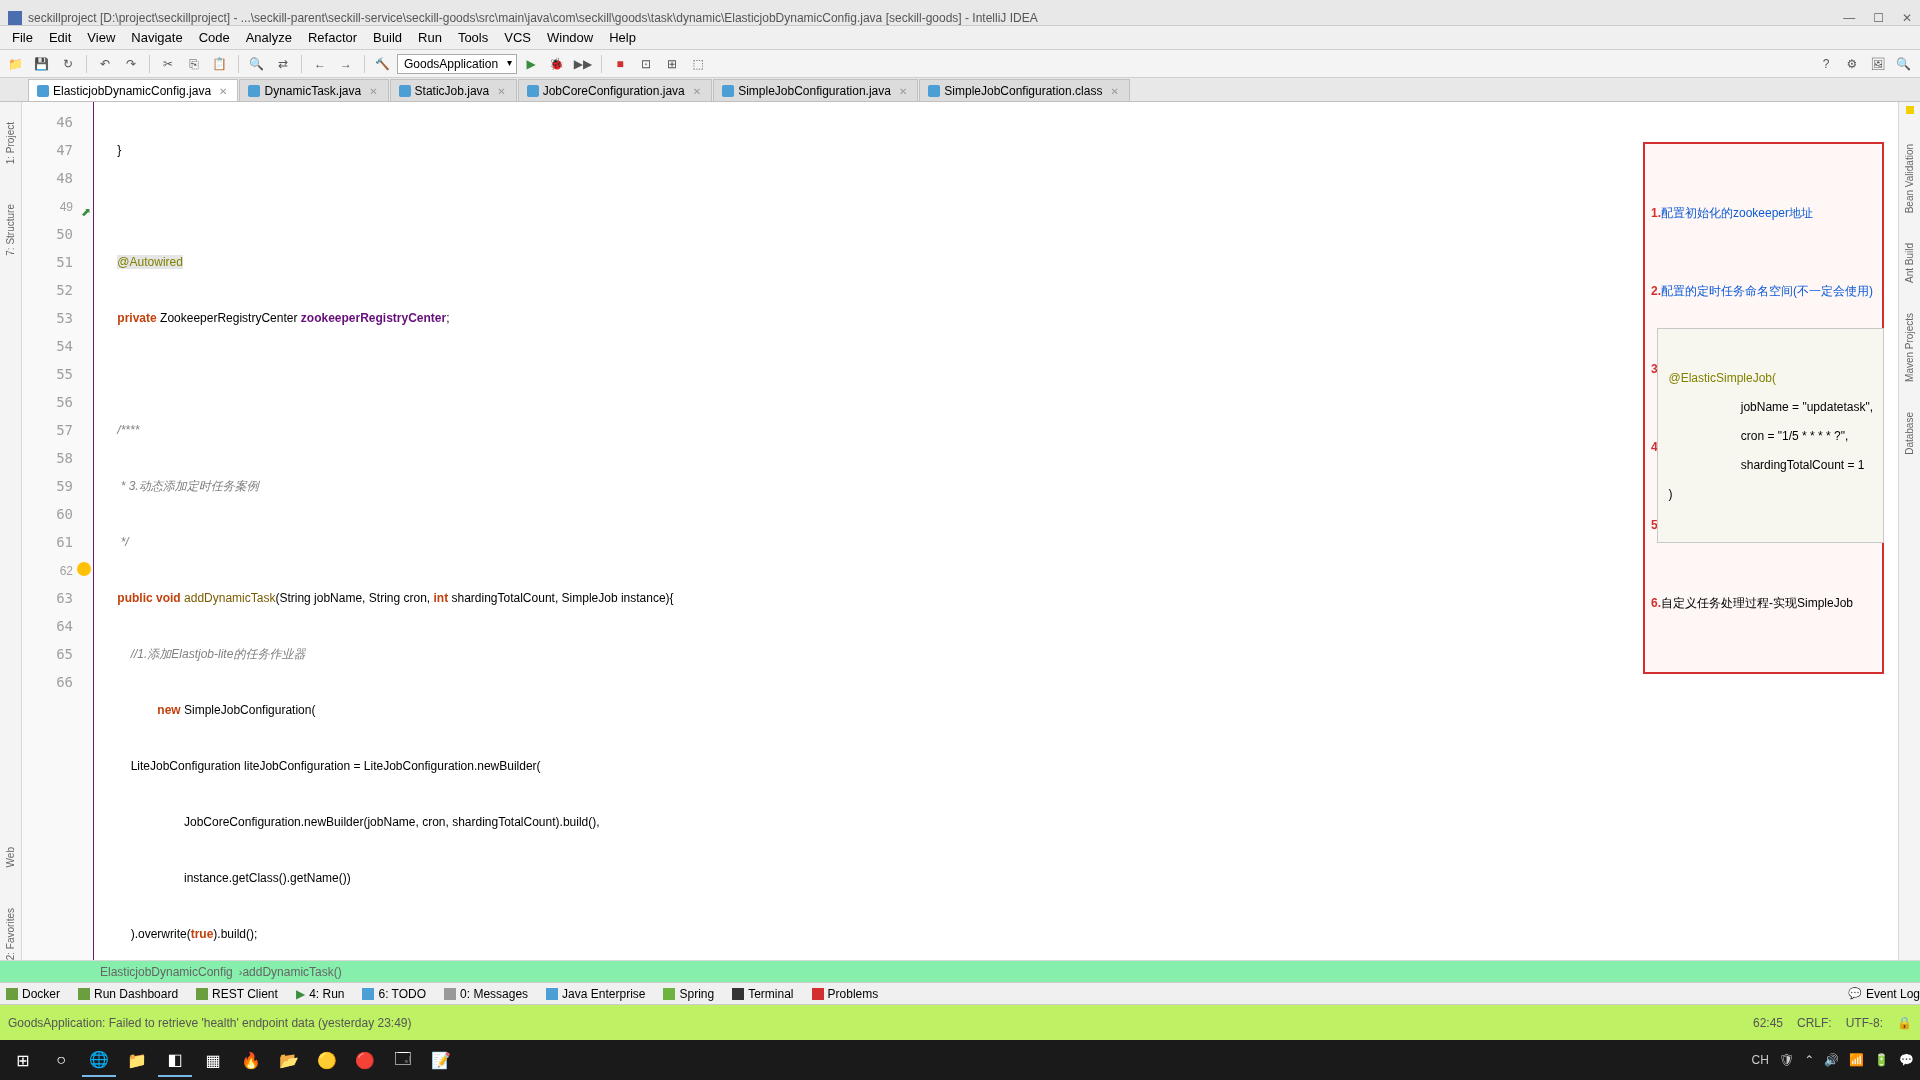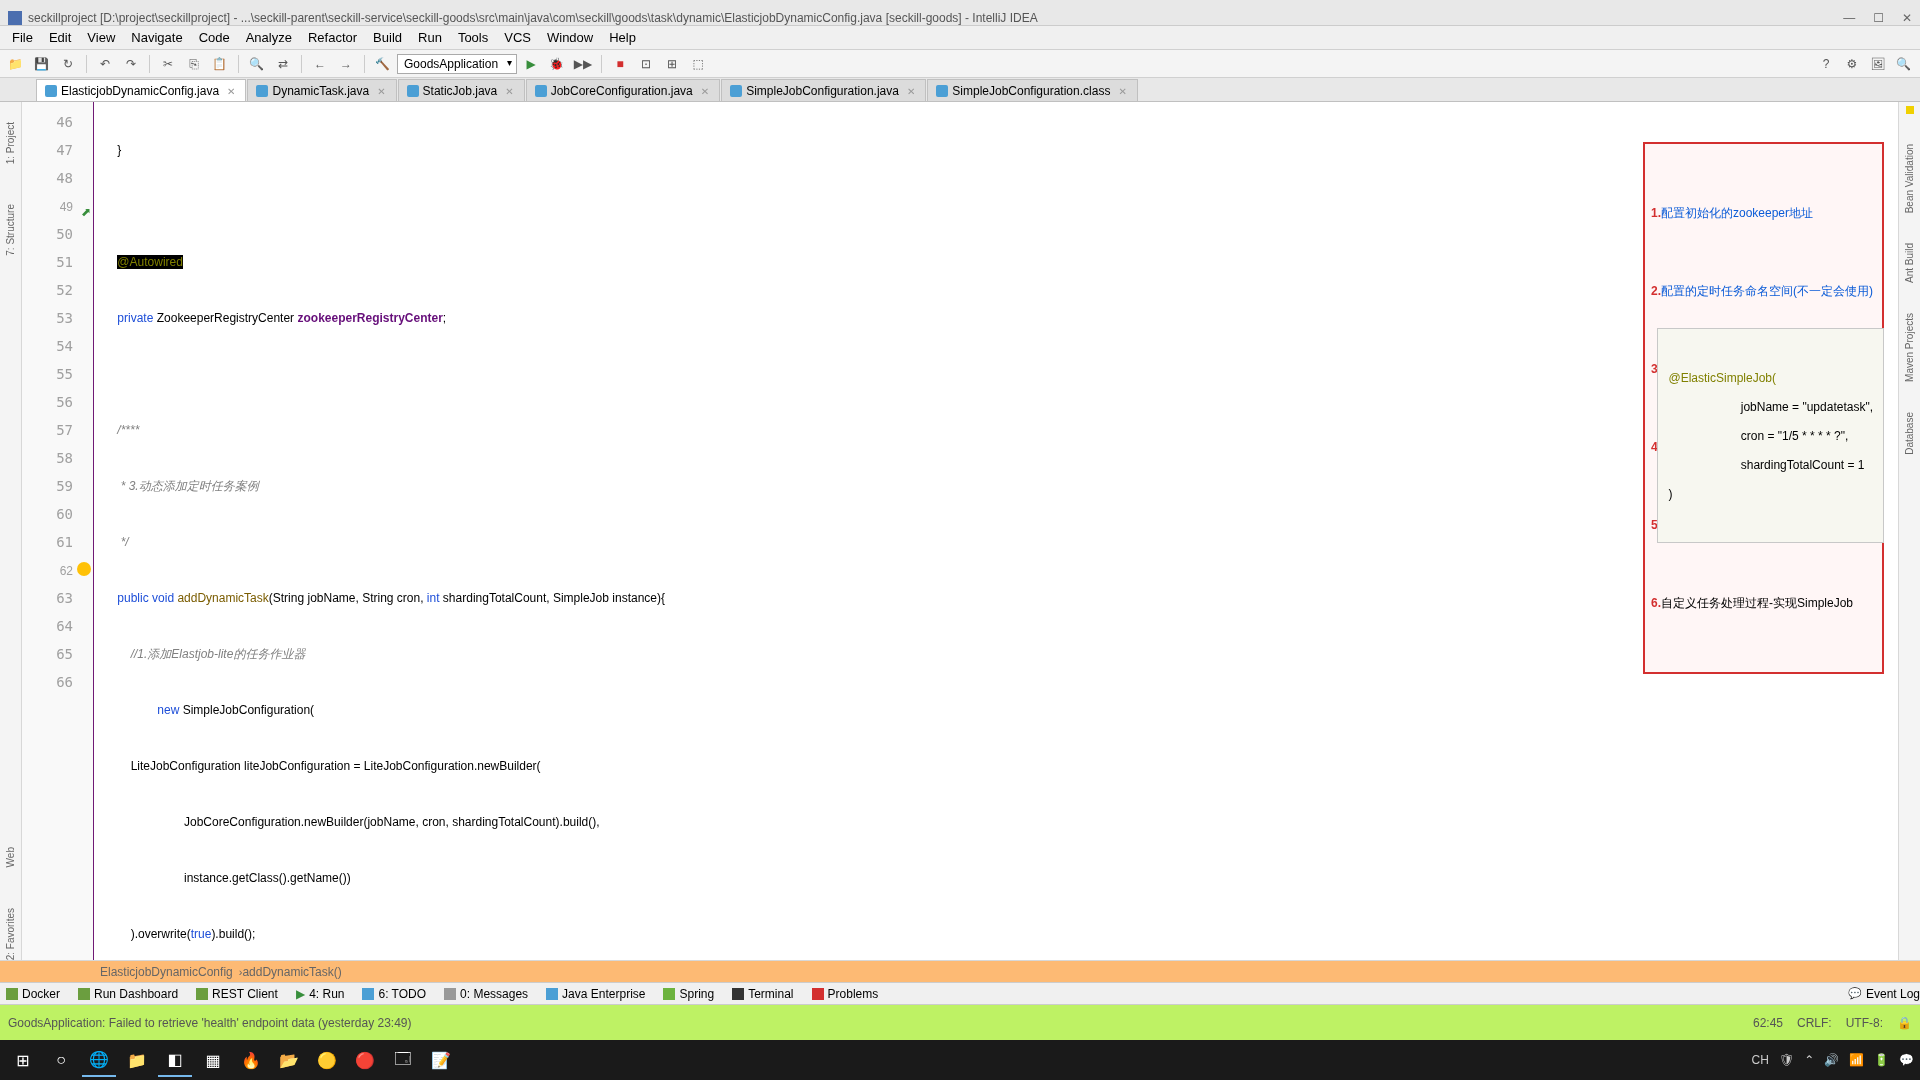--- a/index.html
+++ b/index.html
@@ -10,61 +10,61 @@
 .menubar{height:24px;background:#f0f0f0;display:flex;align-items:center;padding:0 4px;border-bottom:1px solid #d0d0d0}
 .menu-item{padding:2px 8px;font-size:13px;cursor:pointer}
 .toolbar{height:28px;background:#f4f4f4;display:flex;align-items:center;padding:0 4px;gap:2px;border-bottom:1px solid #d0d0d0}
 .tool-btn{width:24px;height:22px;display:flex;align-items:center;justify-content:center;cursor:pointer;color:#555}
 .tool-sep{width:1px;height:18px;background:#ccc;margin:0 4px}
 .run-config{height:20px;border:1px solid #aaa;padding:0 18px 0 6px;display:flex;align-items:center;font-size:11px;background:#fff;position:relative}
 .run-config::after{content:'▾';position:absolute;right:4px;top:2px;font-size:10px}
 .play-btn{color:#388e3c}
 .debug-btn{color:#388e3c}
 .stop-btn{color:#d32f2f}
-.tabbar{height:24px;background:#e8e8e8;display:flex;align-items:flex-end;padding-left:36px;border-bottom:1px solid #c0c0c0}
+.tabbar{height:24px;background:#e8e8e8;display:flex;align-items:flex-end;padding-left:28px;border-bottom:1px solid #c0c0c0}
 .tab{padding:4px 10px 3px 8px;background:#dcdcdc;border:1px solid #c0c0c0;border-bottom:none;margin-right:1px;display:flex;align-items:center;gap:4px;font-size:11px;cursor:pointer}
 .tab.active{background:#fff}
 .tab-icon{width:12px;height:12px;background:#4b9fd5;border-radius:2px}
 .tab-close{color:#999;margin-left:4px;font-size:10px}
 .main{flex:1;display:flex;position:relative;overflow:hidden}
 .left-gutter{width:22px;background:#f4f4f4;border-right:1px solid #d8d8d8;display:flex;flex-direction:column;align-items:center;padding-top:20px;gap:40px}
 .gutter-label{writing-mode:vertical-rl;transform:rotate(180deg);font-size:10px;color:#666;cursor:pointer}
 .right-gutter{width:22px;background:#f4f4f4;border-left:1px solid #d8d8d8;display:flex;flex-direction:column;align-items:center;padding-top:4px;gap:30px}
 .right-marker{width:8px;height:8px;background:#f0d000}
 .editor-wrap{flex:1;display:flex;position:relative;background:#fff}
 .gutter{width:72px;background:#f9f9f9;border-right:1px solid #701a75;padding-top:6px}
 .line-no{height:28px;text-align:right;padding-right:20px;color:#a0a0a0;font-family:"DejaVu Sans Mono",Consolas,monospace;font-size:14px;line-height:28px;position:relative}
 .gutter-icon{position:absolute;right:2px;top:6px;width:14px;height:14px}
 .bulb{background:#ffc107;border-radius:50%}
 .impl{color:#388e3c;font-size:12px}
 .code-area{flex:1;padding:6px 0 0 10px;font-family:"DejaVu Sans Mono",Consolas,monospace;font-size:15px;line-height:28px;position:relative;white-space:pre}
 .code-line{height:28px}
-.k{color:#1d4ed8;font-weight:normal}
+.k{color:#c2410c;font-weight:bold}
 .anno{color:#808000}
 .cmt{color:#808080;font-style:italic}
 .fn{color:#7a5c00}
 .id{color:#660e7a;font-weight:bold}
 @keyframes blink{50%{opacity:0}}
 .overlay1{position:absolute;right:14px;top:40px;border:2px solid #d32f2f;background:#fff6f6;padding:4px 6px;font-family:"Microsoft YaHei",sans-serif;font-size:15px;line-height:26px}
 .overlay1 a{color:#0b5bd7;}
 .overlay1 .num{color:#d32f2f;font-weight:bold}
 .overlay2{position:absolute;right:14px;top:226px;border:1px solid #c8c8c8;background:#f7f7f0;padding:6px 10px;font-family:"DejaVu Sans Mono",Consolas,monospace;font-size:15px;line-height:28px}
-.breadcrumb{height:22px;background:#fdba74;border-top:1px solid #d8d8d8;display:flex;align-items:center;padding:0 100px;font-size:11px;color:#666}
+.breadcrumb{height:22px;background:#86efac;border-top:1px solid #d8d8d8;display:flex;align-items:center;padding:0 100px;font-size:11px;color:#666}
 .breadcrumb span{margin-right:6px}
 .bottom-tools{height:22px;background:#f0f0f0;border-top:1px solid #ccc;display:flex;align-items:center;padding:0 0;gap:6px}
 .btool{display:flex;align-items:center;gap:4px;padding:0 6px;font-size:11px;cursor:pointer}
 .btool-icon{width:12px;height:12px;background:#6b9e3f}
 .event-log{margin-left:auto;display:flex;align-items:center;gap:4px;font-size:11px}
 .status{height:36px;background:#bef264;border-top:1px solid #ccc;display:flex;align-items:center;padding:0 8px;font-size:11px;color:#555}
 .status-right{margin-left:auto;display:flex;gap:14px}
 .taskbar{height:40px;background:#1a1a1a;display:flex;align-items:center;padding:0 6px;gap:4px}
 .task-icon{width:34px;height:34px;display:flex;align-items:center;justify-content:center;color:#fff;font-size:16px;cursor:pointer}
 .task-icon.active{border-bottom:2px solid #76b9ed}
 .tray{margin-left:auto;display:flex;align-items:center;gap:10px;color:#ccc;font-size:11px}
-.hl-yellow{background:#000000}
+.hl-yellow{background:#e5e5e5}
 </style>
 </head>
 <body>
 
 <div class="titlebar">
   <div class="titlebar-icon"></div>
   <span>seckillproject [D:\project\seckillproject] - ...\seckill-parent\seckill-service\seckill-goods\src\main\java\com\seckill\goods\task\dynamic\ElasticjobDynamicConfig.java [seckill-goods] - IntelliJ IDEA</span>
   <div class="win-controls">
     <span>—</span>
     <span>☐</span>

